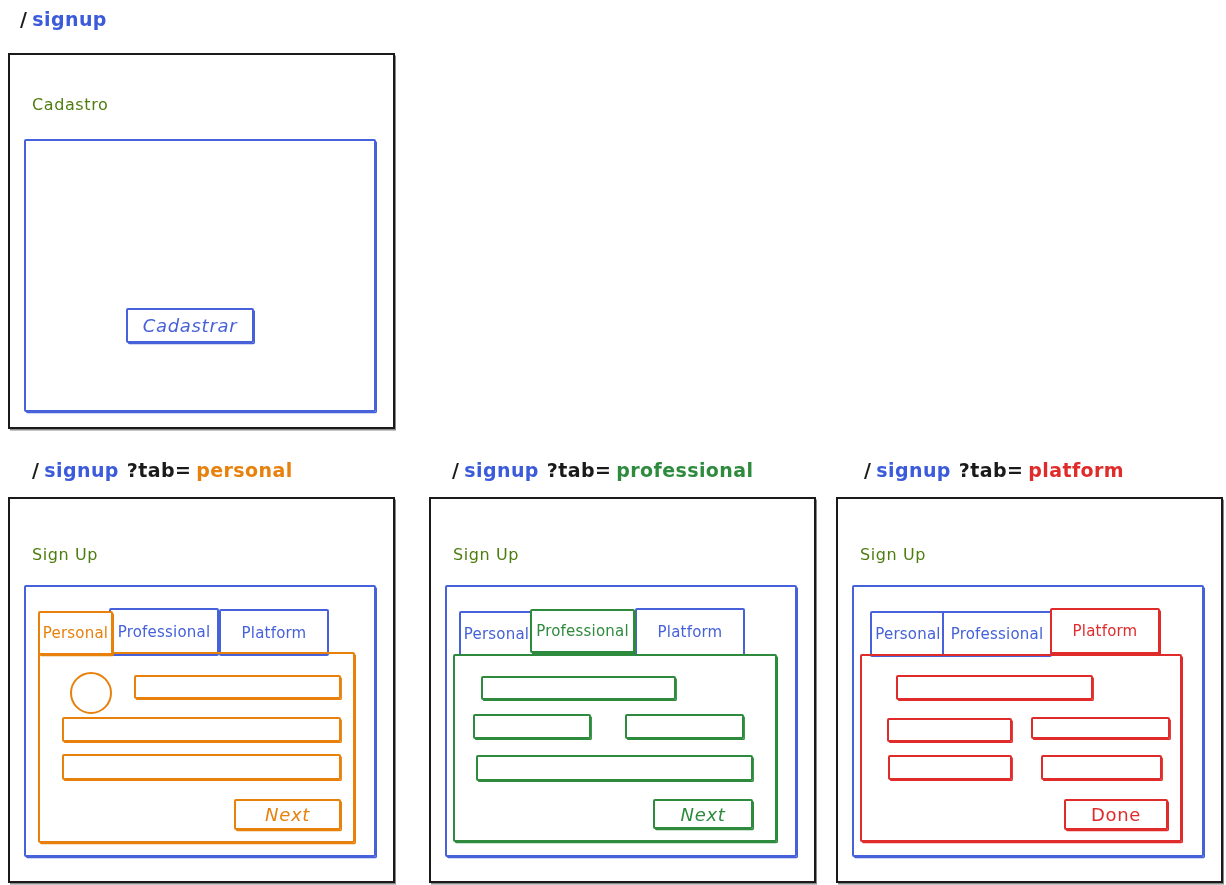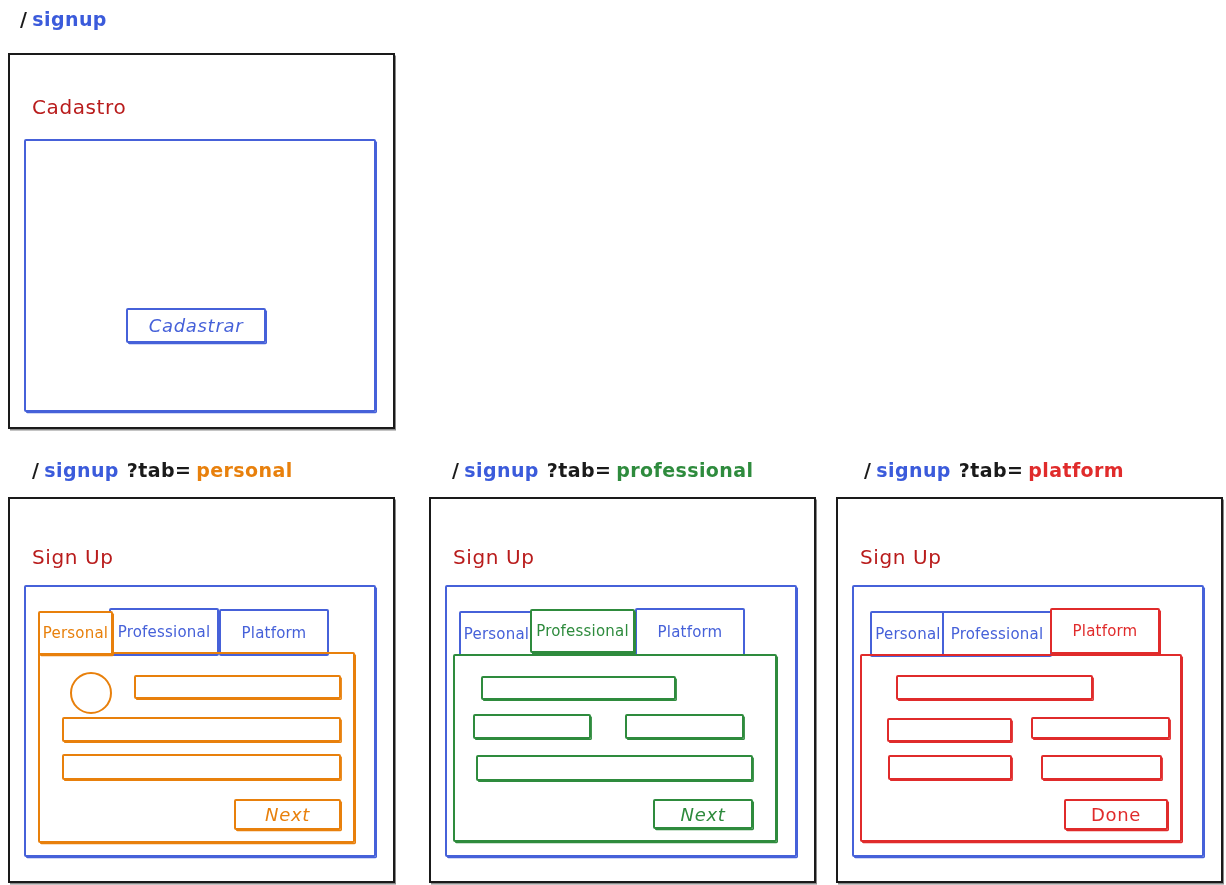--- a/index.html
+++ b/index.html
@@ -41,22 +41,22 @@
   }
 
   .blue   { color: #4661d9; border-color: #4661d9; }
   .orange { color: #e8800c; border-color: #e8800c; }
   .green  { color: #2e8b3d; border-color: #2e8b3d; }
   .red    { color: #e02b2b; border-color: #e02b2b; }
 
   
   .card-title {
     position: absolute;
-    color: #b91c1c;
-    font-size: 20px;
+    color: #4d7c0f;
+    font-size: 16px;
     font-weight: 500;
     letter-spacing: .6px;
     white-space: nowrap;
     font-family: "DejaVu Sans", sans-serif;
   }
 
   
   .panel {
     position: absolute;
     box-sizing: border-box;
@@ -135,21 +135,21 @@
 </head>
 <body>
 
 <div class="route" style="left:20px; top:8px;">
   <span class="slash">/</span><span class="path">signup</span>
 </div>
 
 <div class="window" style="left:8px; top:53px; width:383px; height:372px;">
   <div class="card-title" style="left:22px; top:40px;">Cadastro</div>
   <div class="panel" style="left:14px; top:84px; width:352px; height:273px;"></div>
-  <div class="btn blue" style="left:116px; top:253px; width:140px; height:35px; color:#4661d9; border-color:#4661d9;">Cadastrar</div>
+  <div class="btn blue" style="left:116px; top:253px; width:128px; height:35px; color:#4661d9; border-color:#4661d9;">Cadastrar</div>
 </div>
 
 <div class="route" style="left:32px; top:459px;">
   <span class="slash">/</span><span class="path">signup</span><span class="query">?tab=</span><span class="val-personal">personal</span>
 </div>
 
 <div class="window" style="left:8px; top:497px; width:383px; height:382px;">
   <div class="card-title" style="left:22px; top:46px;">Sign Up</div>
 
   <div class="panel" style="left:14px; top:86px; width:352px; height:272px;"></div>

